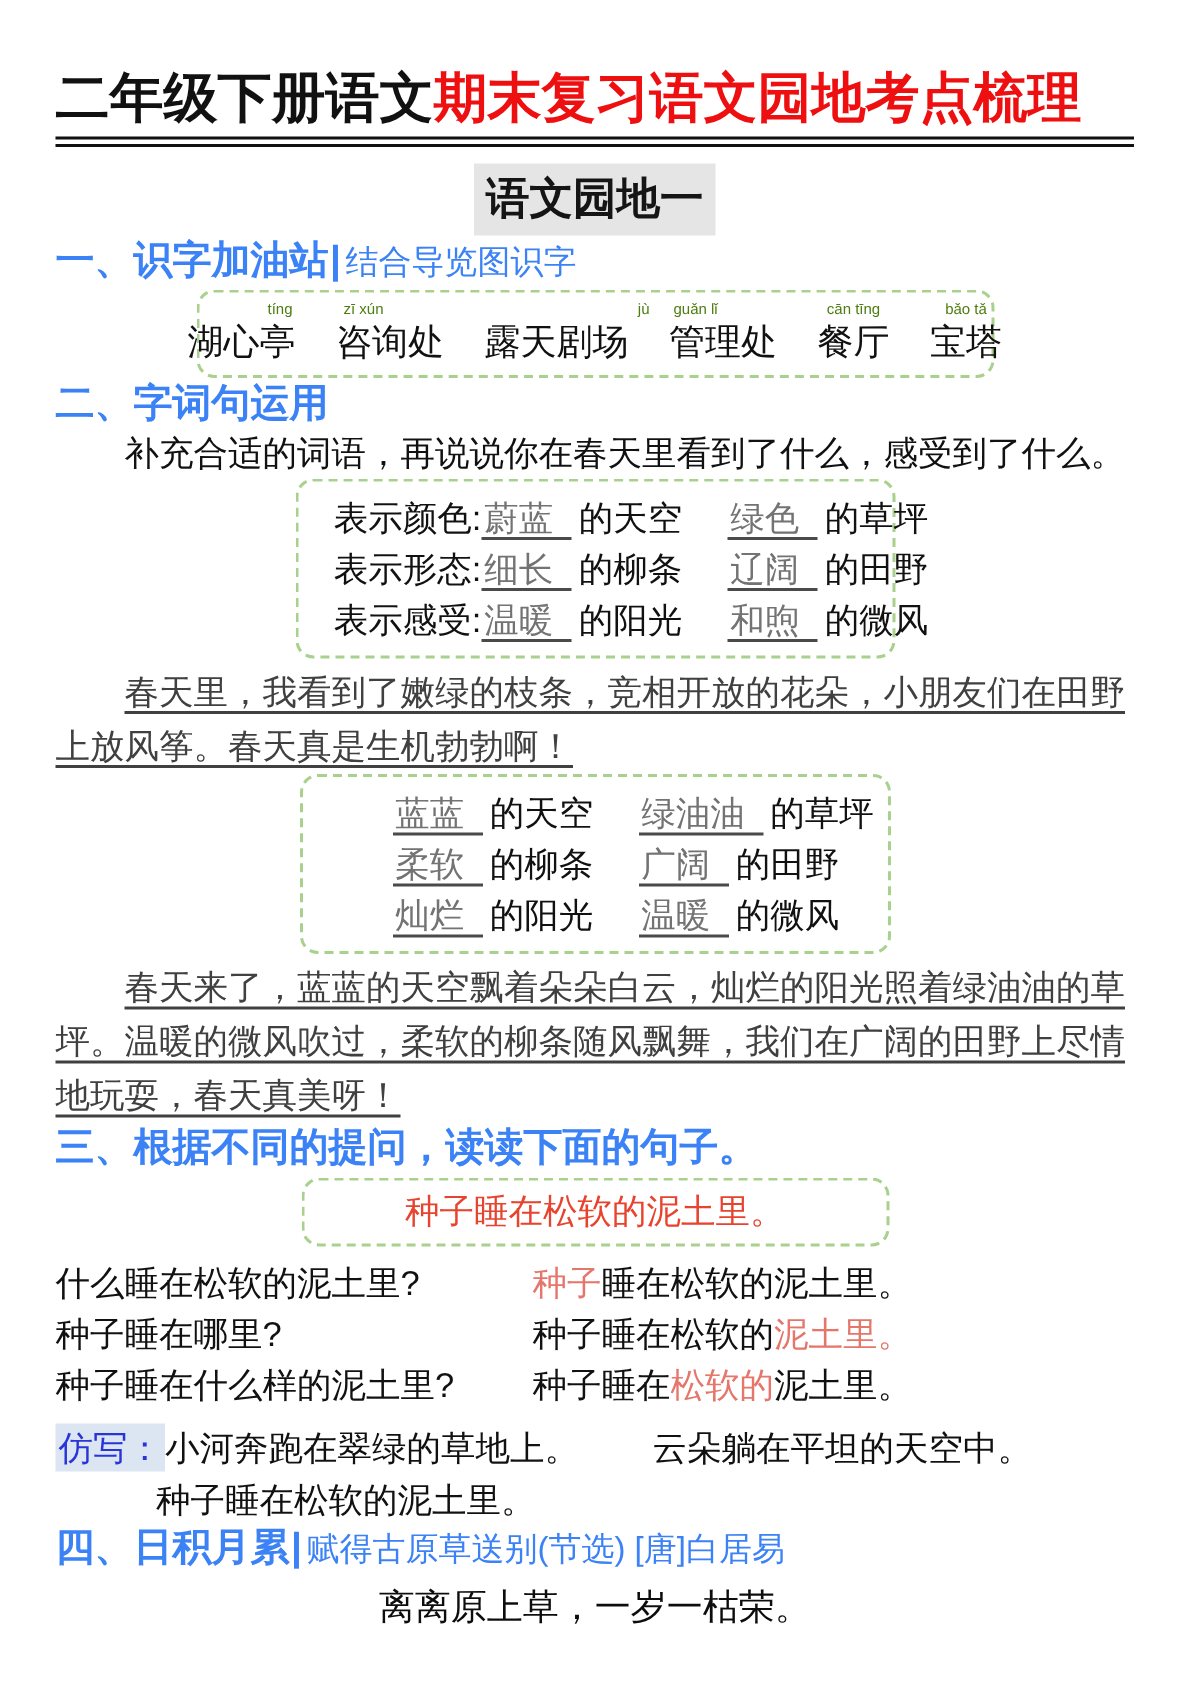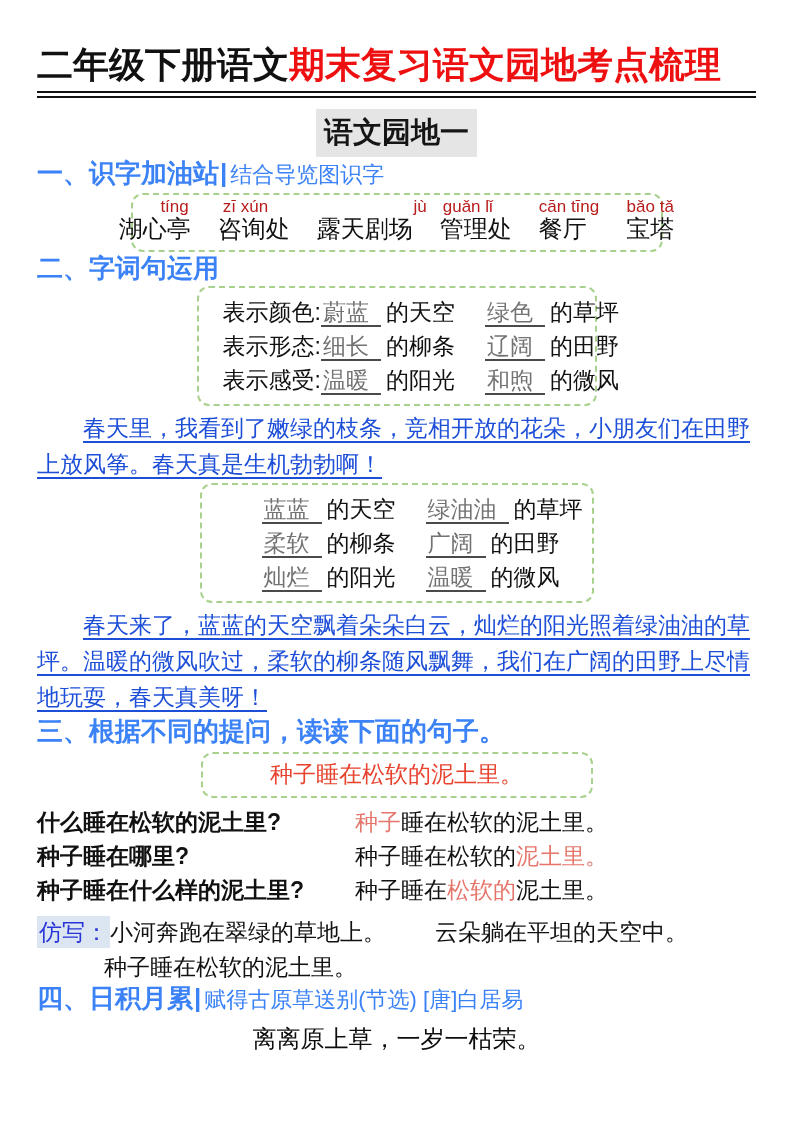--- a/index.html
+++ b/index.html
@@ -37,21 +37,21 @@
   
   .gbox { border: 2px dashed #a9d18e; border-radius: 12px; margin-left: auto; margin-right: auto; }
 
   
   .pinyin-box {
     width: 532px; margin-top: 3px;
     display: flex; justify-content: center; gap: 27px;
     padding: 4px 12px 7px 12px;
   }
   .pw { display: flex; flex-direction: column; }
-  .py { font-size: 17px; line-height: 15px; height: 15px; color: #b91c1c; white-space: nowrap; }
+  .py { font-size: 10px; line-height: 15px; height: 15px; color: #4d7c0f; white-space: nowrap; }
   .wd { font-size: 24px; line-height: 29px; white-space: nowrap; }
   .pw:nth-child(1) .py { text-align: right; padding-right: 2px; }
   .pw:nth-child(2) .py { text-align: left; padding-left: 5px; }
   .pw:nth-child(3) .py { text-align: right; transform: translateX(14px); }
   .pw:nth-child(4) .py { text-align: left; padding-left: 3px; }
   .pw:nth-child(5) .py { text-align: center; }
   .pw:nth-child(6) .py { text-align: center; }
 
   
   .intro { margin-top: 3px; font-size: 23px; line-height: 30px; text-indent: 2em; }
@@ -63,34 +63,34 @@
   .blank {
     color: #737373;
     border-bottom: 2px solid #4a4a4a;
     padding: 0 12px 0 2px;
     margin-right: 5px;
   }
   .blank.second { margin-left: 30px; }
 
   
   .red-para {
-    margin-top: 4px; color: #1d4ed8;
+    margin-top: 4px; color: #404040;
     font-size: 23px; line-height: 36px; text-indent: 2em;
     text-decoration: underline; text-underline-offset: 5px;
     text-decoration-thickness: 2px;
   }
 
   
   .gbox-c { width: 392px; margin-top: 4px; padding: 5px 0 6px 0; text-align: center;
             font-size: 23px; color: #e8432e; }
 
   
   .qa { margin-top: 7px; font-size: 23px; }
   .qa-row { display: flex; line-height: 34px; }
-  .qa-q { width: 318px; flex: none; font-weight: bold; }
+  .qa-q { width: 318px; flex: none; }
   .hl { color: #e5766c; }
 
   
   .fx-row { display: flex; align-items: baseline; margin-top: 9px; font-size: 23px; line-height: 30px; }
   .fx-label { color: #2a35d8; background: #dbe6f2; padding: 1px 2px; flex: none; }
   .fx-s2 { margin-left: 49px; }
   .fx-line2 { margin: 4px 0 0 67px; font-size: 23px; line-height: 30px; }
 
   
   .poem { margin-top: 6px; text-align: center; font-size: 24px; line-height: 37px; color: #0d0d0d; }
@@ -135,20 +135,21 @@
     </div>
     <div class="pw">
       <span class="py">bǎo tǎ</span>
       <span class="wd">宝塔</span>
     </div>
   </div>
 
   <div class="sec-h">
     <span>二、字词句运用</span>
   </div>
+  <p class="intro">补充合适的词语，再说说你在春天里看到了什么，感受到了什么。</p>
 
   <div class="gbox gbox-a">
     <div class="grow">
       <span>表示颜色:</span><span class="blank">蔚蓝</span><span>的天空</span><span class="blank second">绿色</span><span>的草坪</span>
     </div>
     <div class="grow">
       <span>表示形态:</span><span class="blank">细长</span><span>的柳条</span><span class="blank second">辽阔</span><span>的田野</span>
     </div>
     <div class="grow">
       <span>表示感受:</span><span class="blank">温暖</span><span>的阳光</span><span class="blank second">和煦</span><span>的微风</span>

